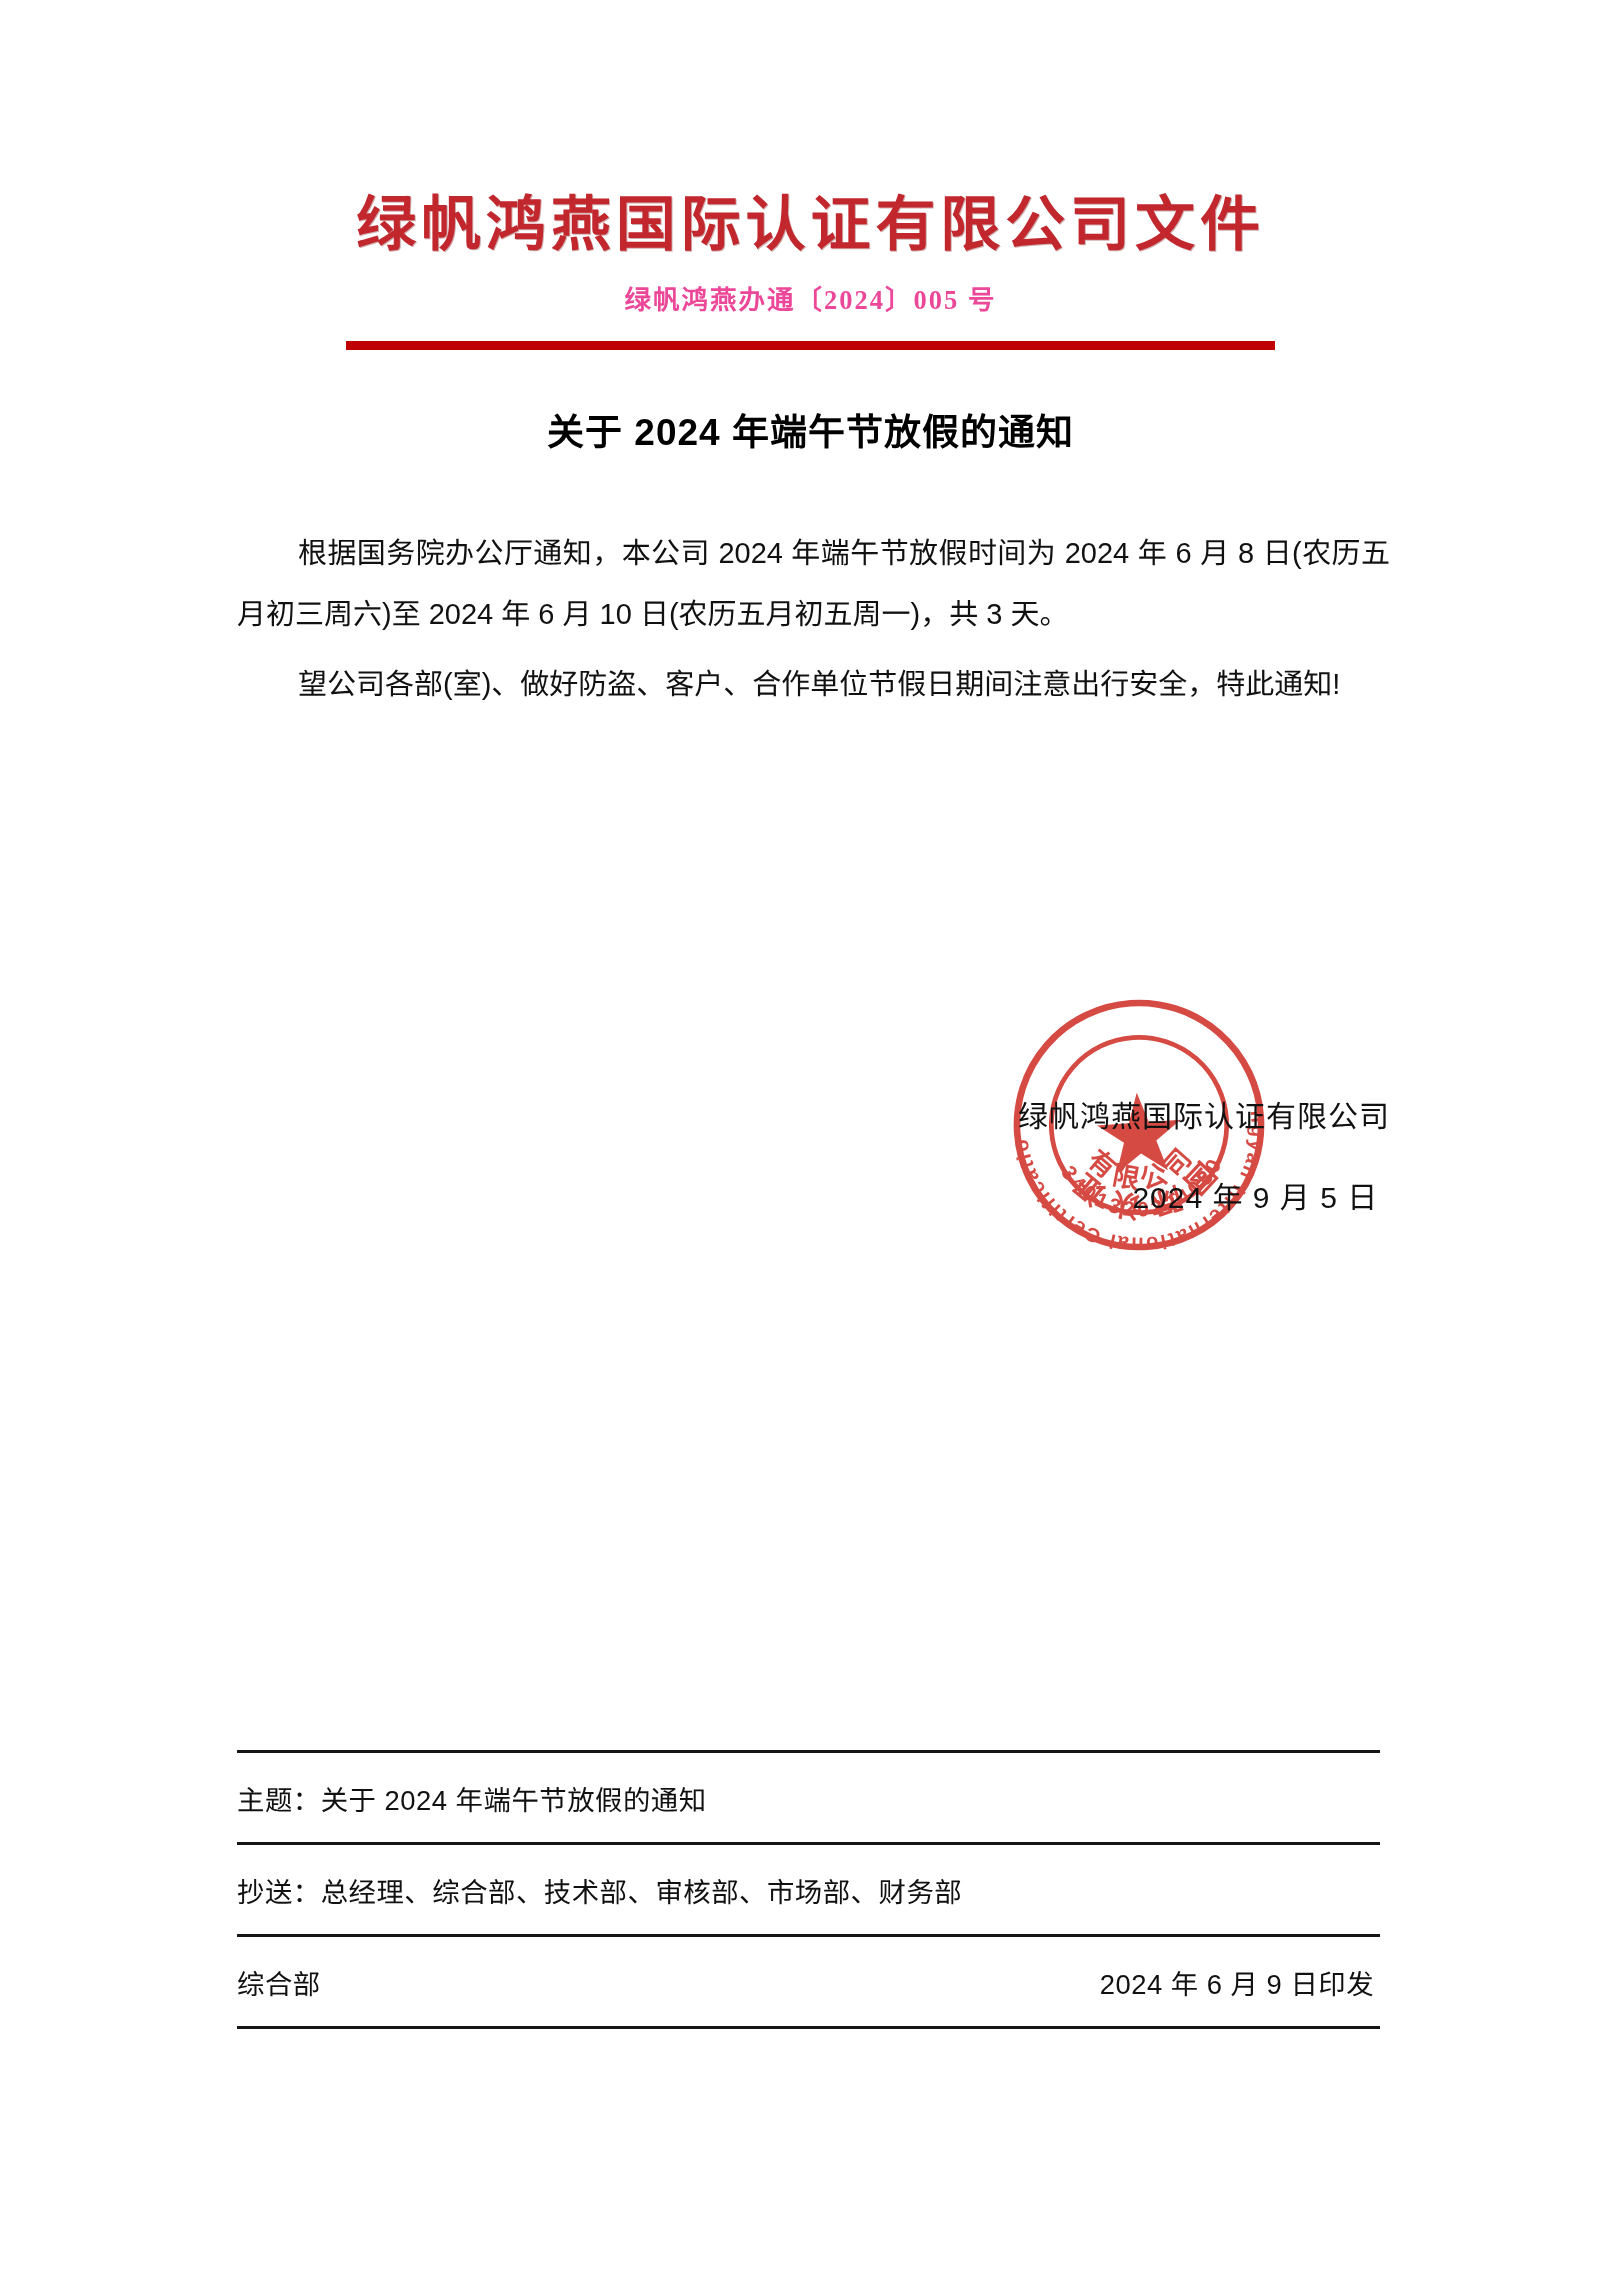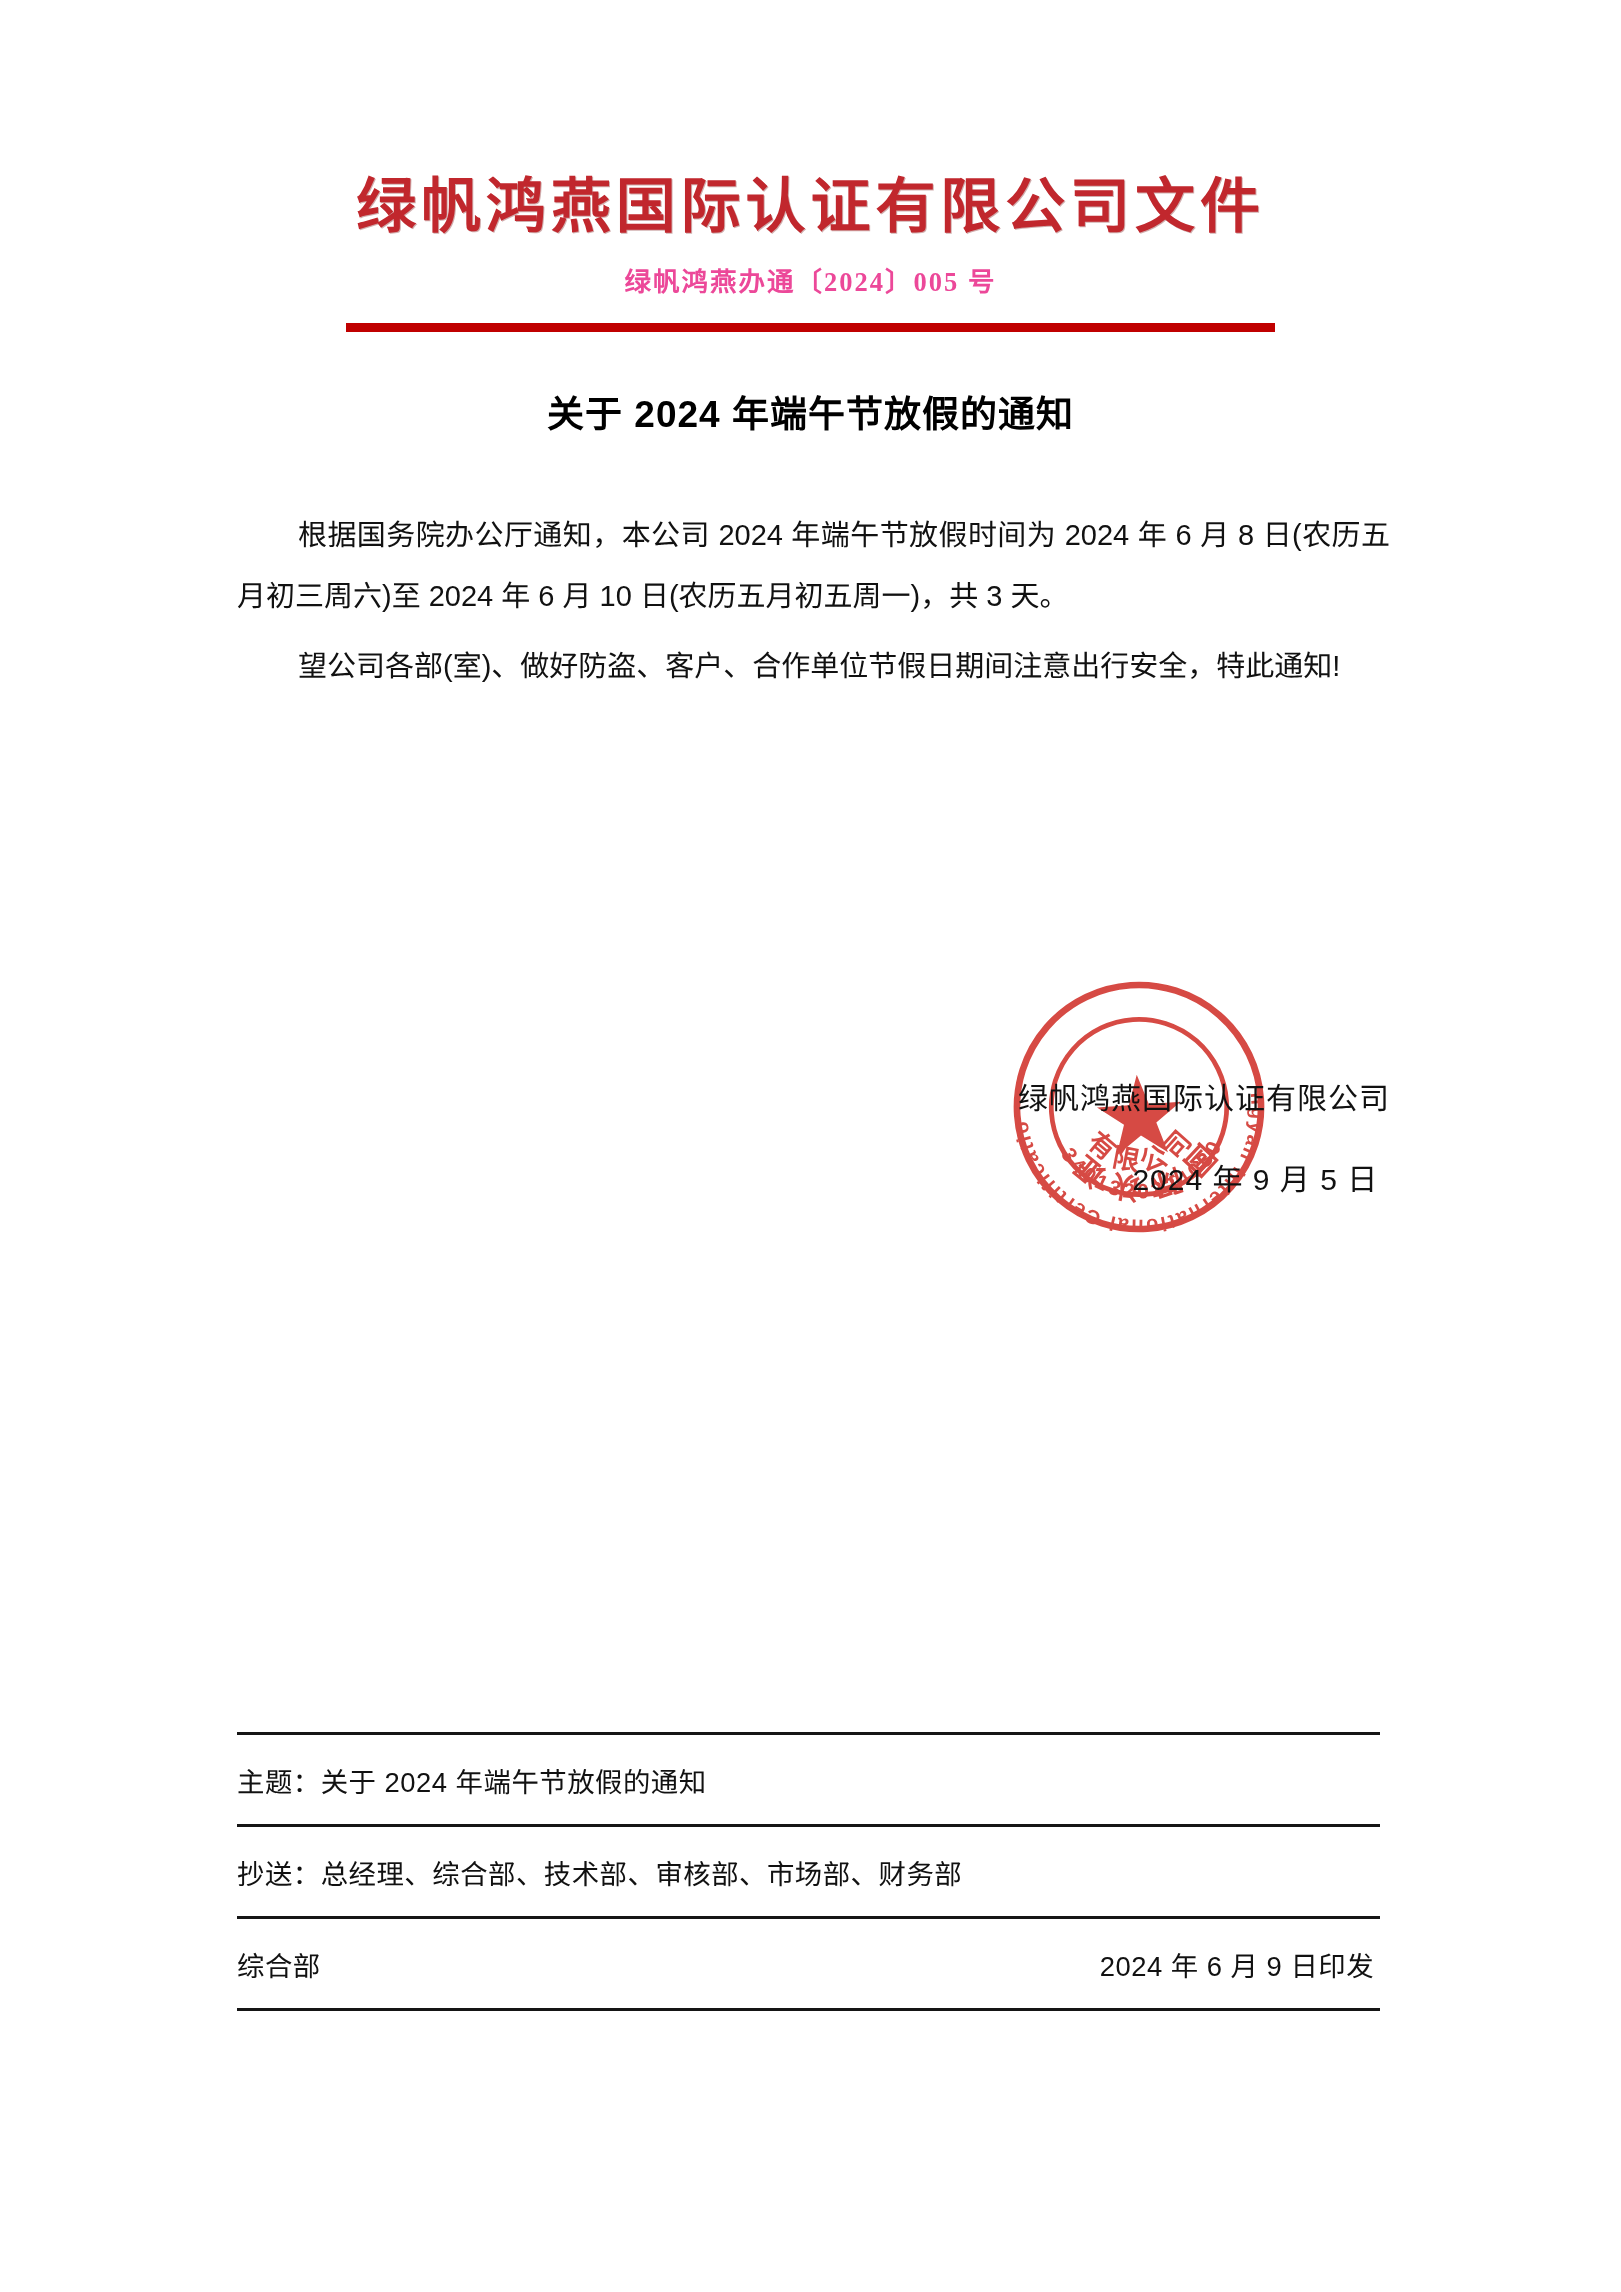--- a/index.html
+++ b/index.html
@@ -14,20 +14,21 @@
     color: #111111;
     position: relative;
     overflow: hidden;
   }
 
   .page {
     position: relative;
     width: 1621px;
     height: 2261px;
     padding: 0;
+    margin-top: 18px;
   }
 
   
   .doc-header {
     padding-top: 173px;
     text-align: center;
   }
   .org-title {
     font-family: "Liberation Serif", "DejaVu Serif", serif;
     font-size: 60px;

